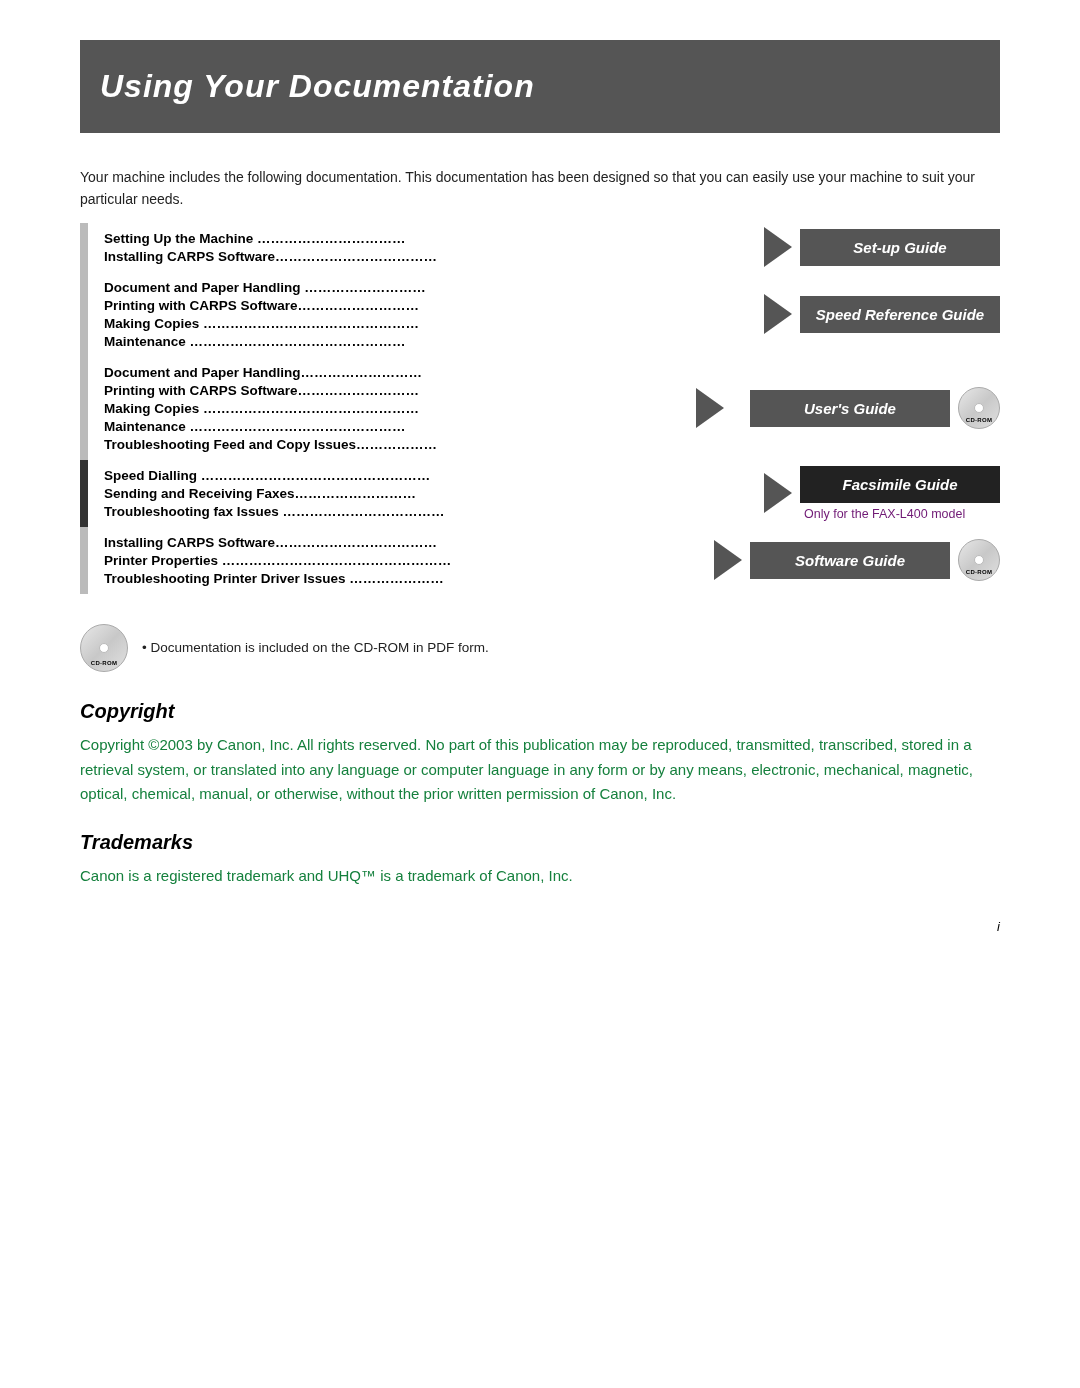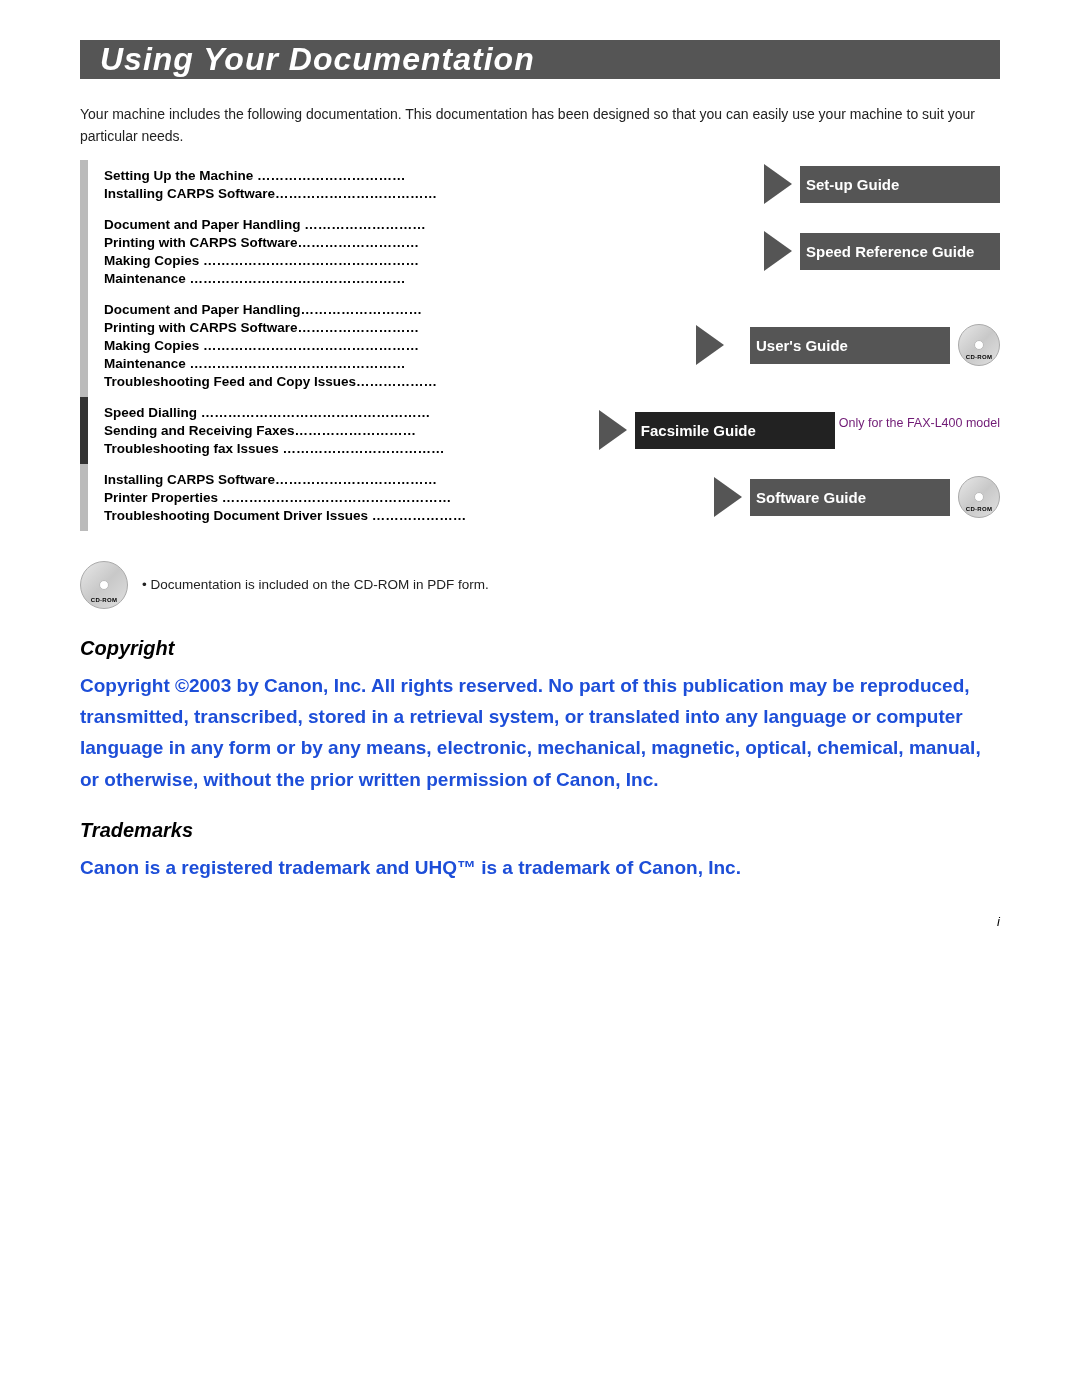--- a/index.html
+++ b/index.html
@@ -10,22 +10,22 @@
       font-size: 14px;
       color: #000;
       width: 1080px;
       min-height: 1388px;
       padding: 40px 80px 60px 80px;
     }
 
     
     .page-header {
       background: #555;
-      padding: 1px 20px;
-      margin-bottom: 24px;
+      padding: 28px 20px;
+      margin-bottom: 33px;
     }
     .page-header h1 {
       color: #fff;
       font-size: 32px;
       font-weight: 900;
       font-style: italic;
       letter-spacing: 1px;
     }
 
     .intro-text {
@@ -85,24 +85,26 @@
       height: 0;
       border-top: 20px solid transparent;
       border-bottom: 20px solid transparent;
       border-left: 28px solid #555;
     }
 
     .guide-box {
       min-width: 200px;
       max-width: 220px;
       background: #888;
-      padding: 10px 6px;
-      display: flex;
-      align-items: center;
+      padding: 10px 0;
+      display: flex;
+      align-items: center;
+      justify-content: center;
       flex-shrink: 0;
+      font-style: italic;
     }
 
     .guide-box.dark-box { background: #555; }
     .guide-box.black-box { background: #222; }
 
     .guide-box span {
       color: #fff;
       font-weight: 700;
       font-size: 15px;
       text-align: center;
@@ -153,25 +155,24 @@
     .section-heading {
       font-size: 20px;
       font-weight: 900;
       font-style: italic;
       color: #000;
       margin-bottom: 10px;
       border-bottom: none;
     }
 
     .section-body {
-      font-size: 19px;
+      font-size: 15px;
       line-height: 1.65;
-      color: #1d4ed8;
+      color: #15803d;
       margin-bottom: 24px;
-      font-weight: bold;
     }
 
     .copyright-section, .trademarks-section {
       margin-bottom: 20px;
     }
 
     
     .fax-note {
       font-size: 12.5px;
       color: #701a75;
@@ -254,34 +255,34 @@
   <div class="doc-row">
     <div class="left-bar dark"></div>
     <div class="doc-items">
       <span class="doc-item">Speed Dialling ……………………………………………</span>
       <span class="doc-item">Sending and Receiving Faxes………………………</span>
       <span class="doc-item">Troubleshooting fax Issues ………………………………</span>
     </div>
     <div class="arrow-container">
       <div class="arrow-right"></div>
     </div>
-    <div style="display:flex; flex-direction:row; align-items:flex-start;">
+    <div style="display:flex; flex-direction:column; align-items:flex-start;">
       <div class="guide-box black-box">
         <span>Facsimile Guide</span>
       </div>
       <div class="fax-note">Only for the FAX-L400 model</div>
     </div>
   </div>
 
   <div class="doc-row">
     <div class="left-bar light"></div>
     <div class="doc-items">
       <span class="doc-item">Installing CARPS Software………………………………</span>
       <span class="doc-item">Printer Properties ……………………………………………</span>
-      <span class="doc-item">Troubleshooting Document Driver Issues …………………</span>
+      <span class="doc-item">Troubleshooting Printer Driver Issues …………………</span>
     </div>
     <div class="arrow-container">
       <div class="arrow-right"></div>
     </div>
     <div style="display:flex; align-items:center; gap:8px;">
       <div class="guide-box dark-box">
         <span>Software Guide</span>
       </div>
       <div class="cdrom-box">
         <div class="cdrom-box-hole"></div>

